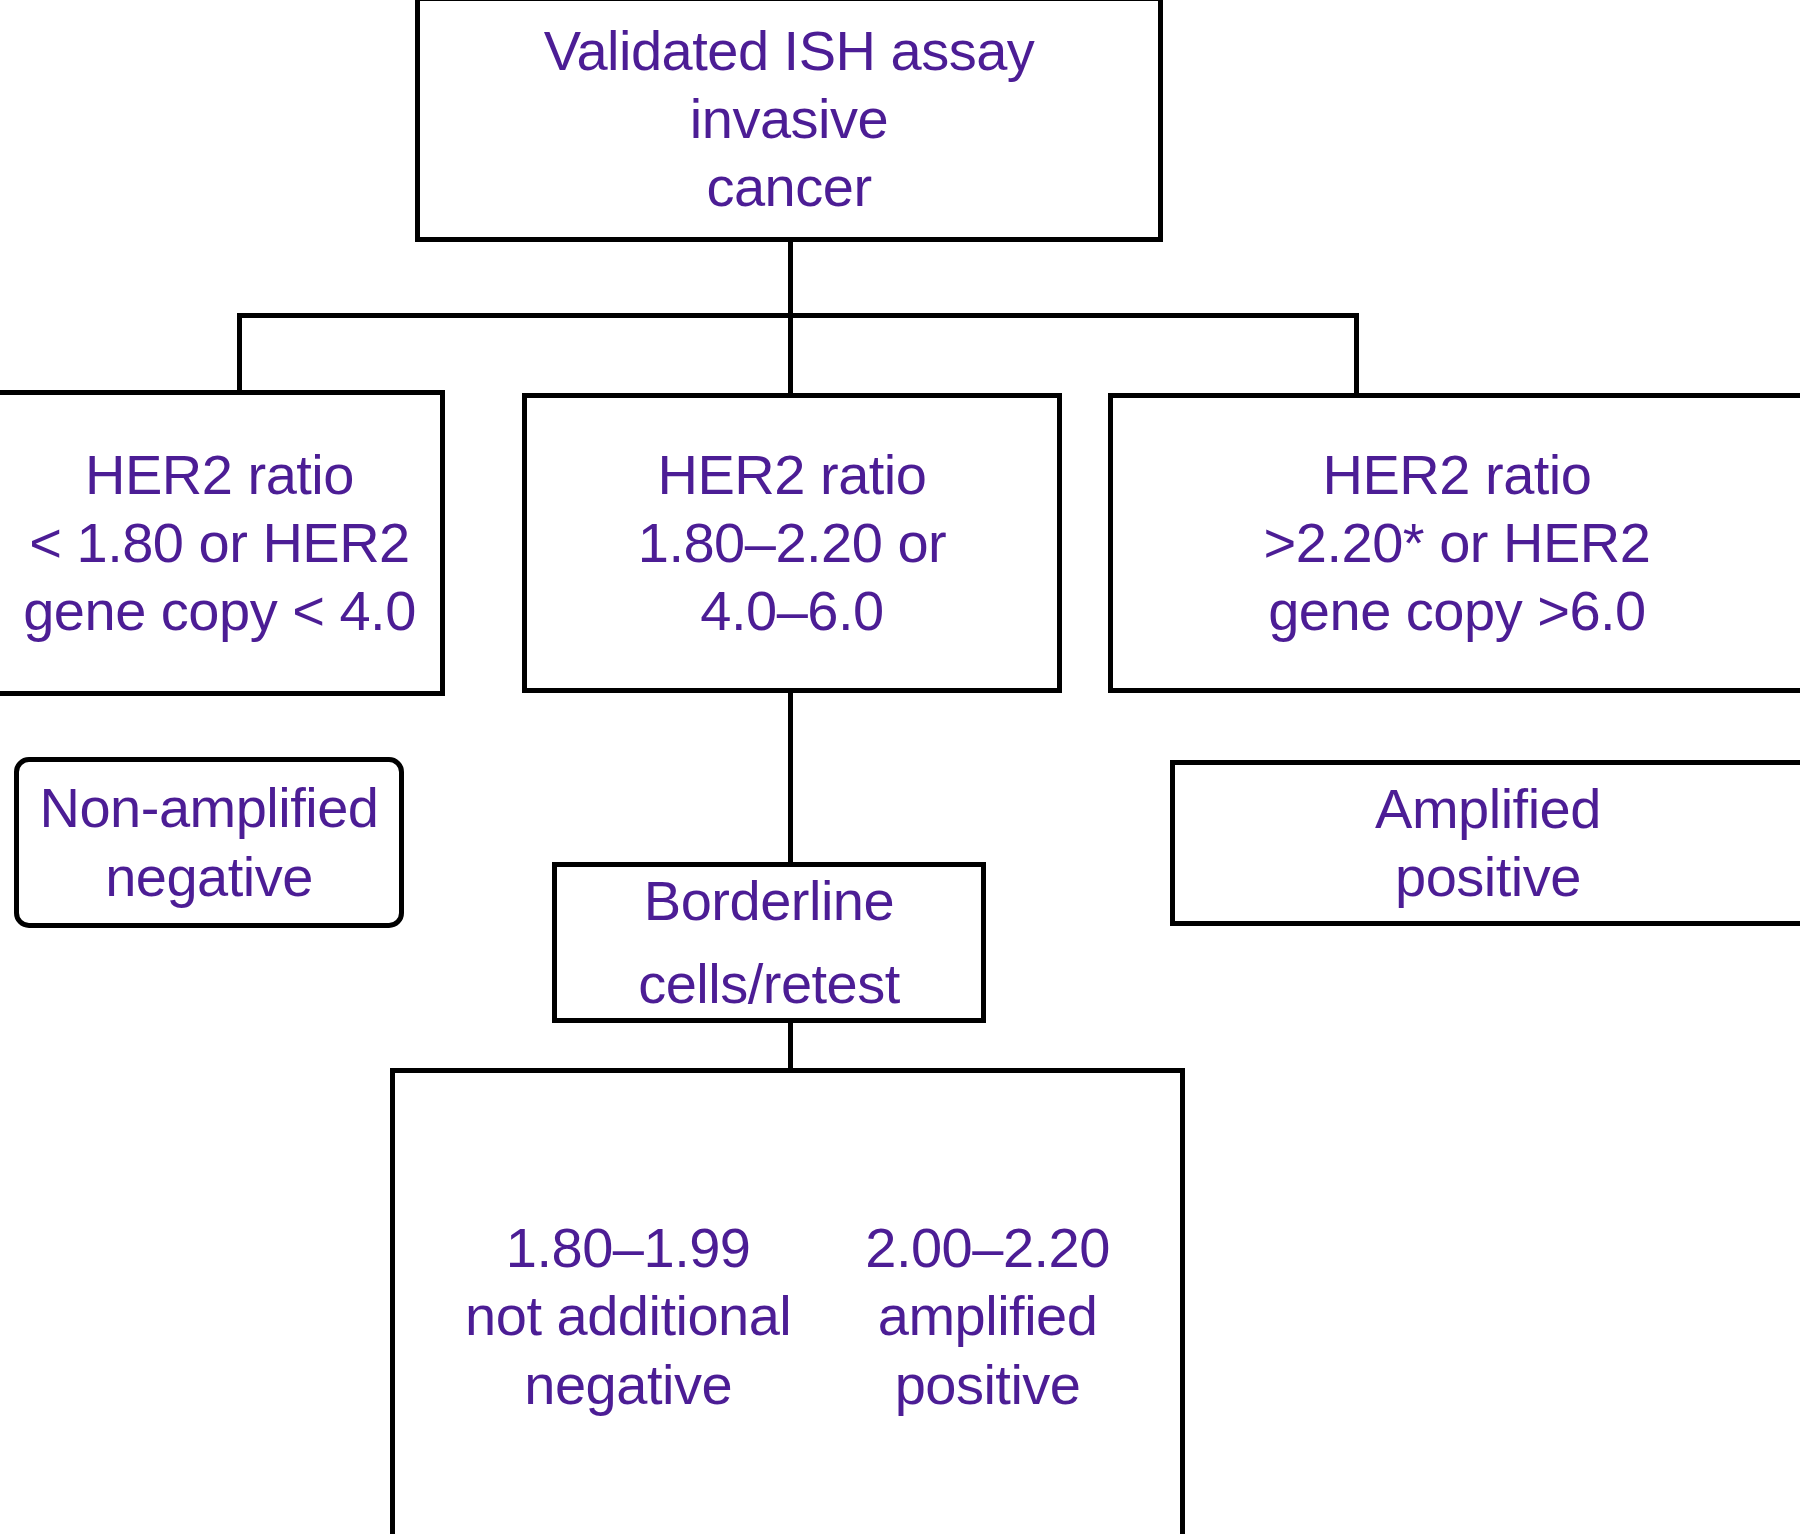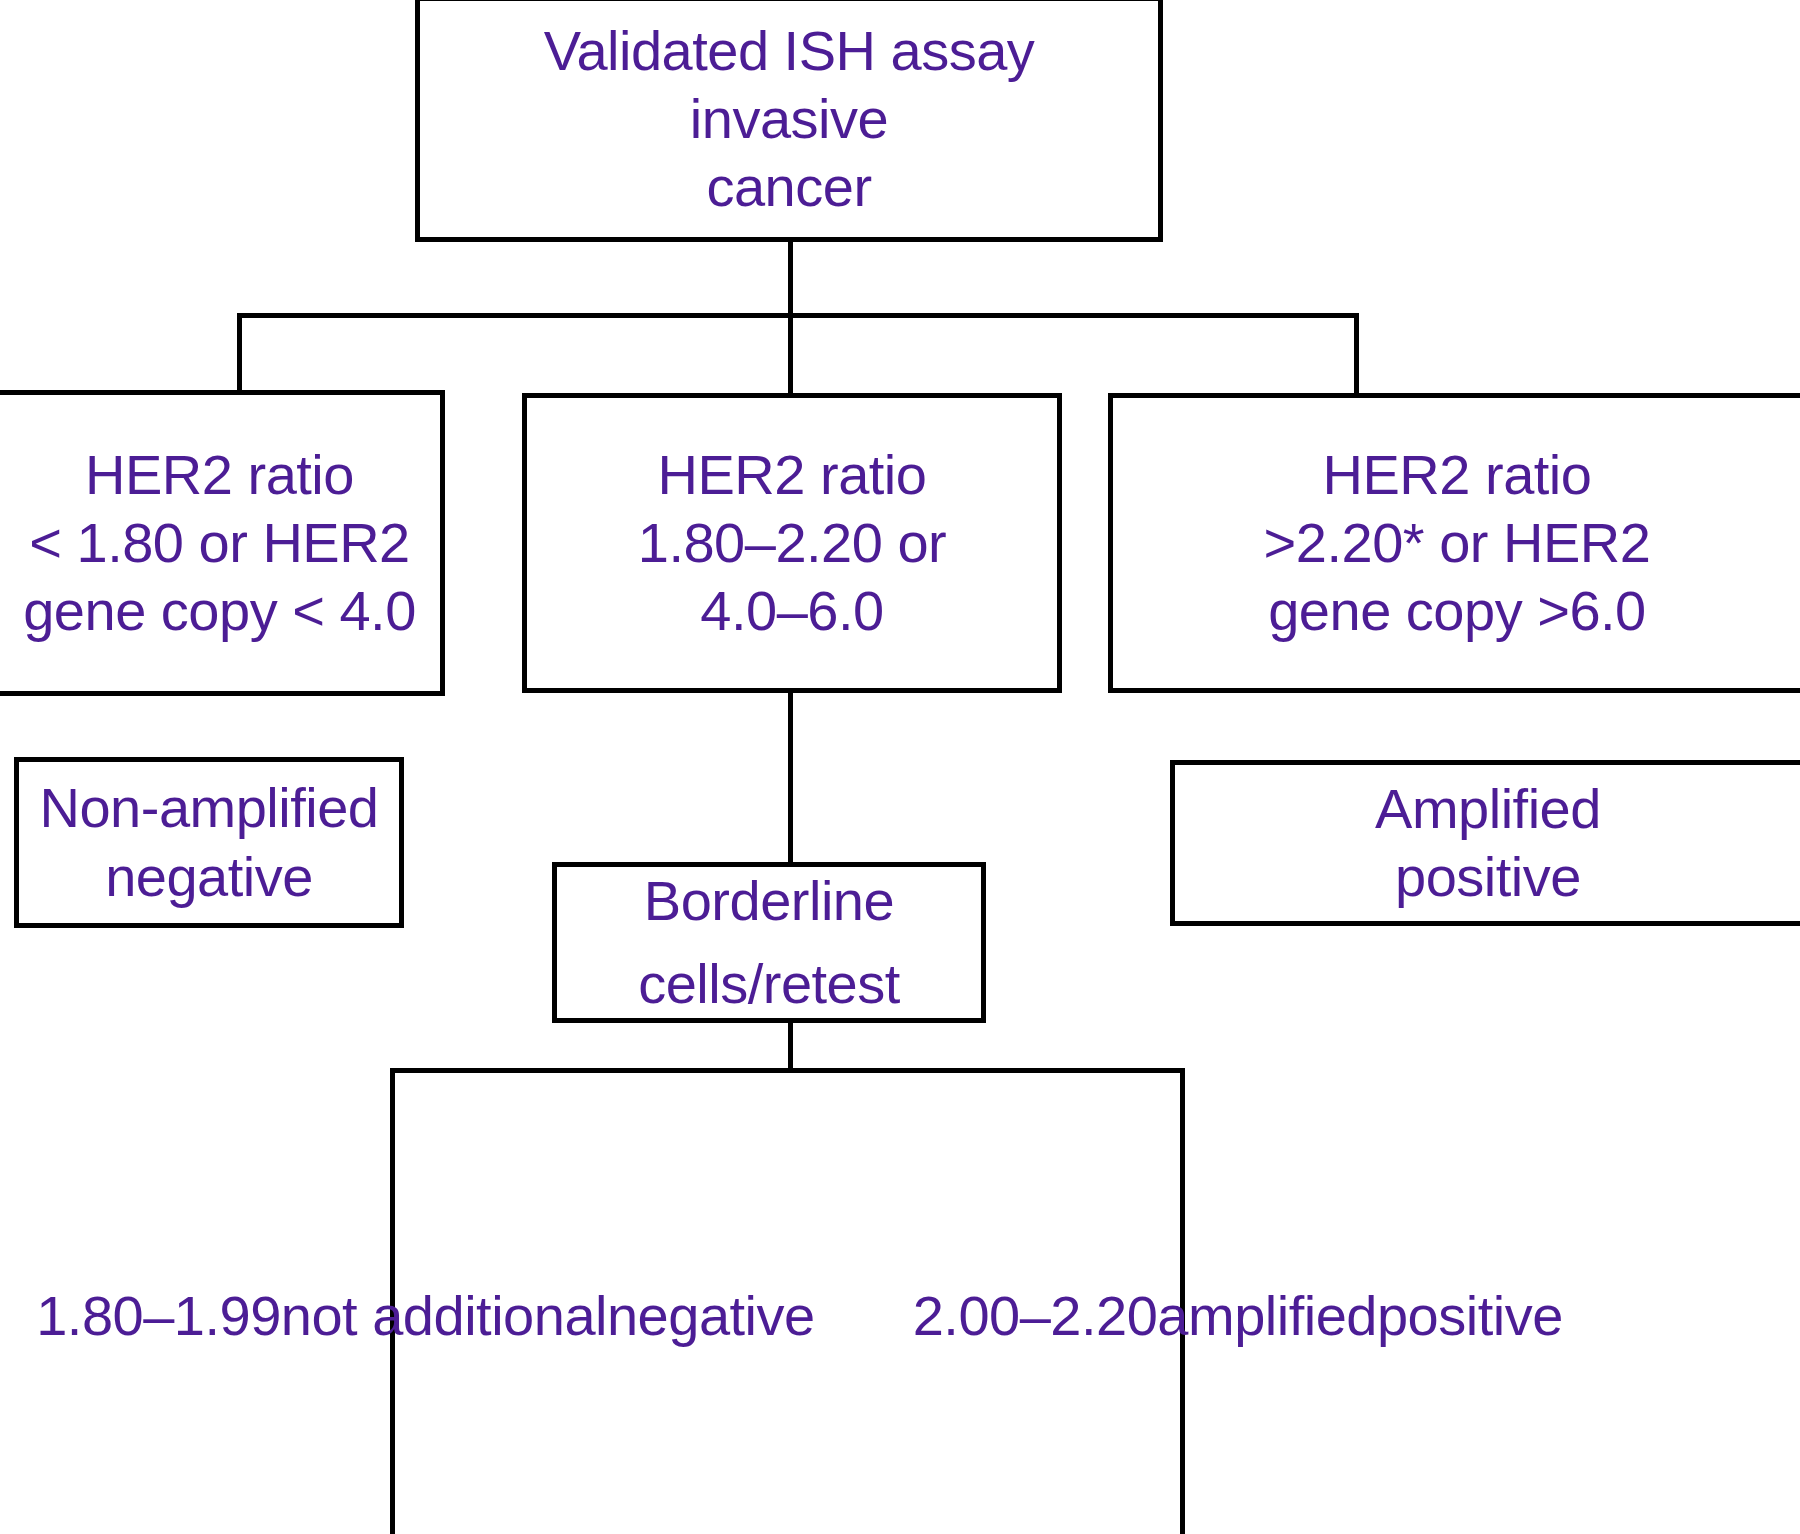--- a/index.html
+++ b/index.html
@@ -49,43 +49,42 @@
 
   
   #box-root      { left: 415px;  top: -4px;   width: 748px;  height: 246px; }
 
   
   #box-low       { left: -6px;   top: 390px;  width: 451px;  height: 306px; }
   #box-border    { left: 522px;  top: 393px;  width: 540px;  height: 300px; }
   #box-high      { left: 1108px; top: 393px;  width: 698px;  height: 300px; }
 
   
-  #box-neg       { left: 14px;   top: 757px;  width: 390px;  height: 171px; }
+  #box-neg       { left: 14px;   top: 757px;  width: 390px;  height: 171px; border-radius: 15px; }
   #box-recount   { left: 552px;  top: 862px;  width: 434px;  height: 161px; }
   #box-pos       { left: 1170px; top: 760px;  width: 636px;  height: 166px; }
 
   
   #box-final     { left: 390px;  top: 1068px; width: 795px;  height: 475px; }
 
   
   #box-final .cols {
     display: flex;
     flex-direction: row;
     align-items: flex-start;
     justify-content: center;
     gap: 74px;
     width: 100%;
     padding-top: 22px;
   }
   #box-final .col {
     display: flex;
-    flex-direction: row;
+    flex-direction: column;
     align-items: center;
     text-align: center;
-    margin-left: 24px;
   }
 
   
   #c-root-stem   { left: 788px;  top: 240px;  width: 5px;  height: 75px; }
   #c-bus         { left: 237px;  top: 313px;  width: 1122px; height: 5px; }
   #c-drop-left   { left: 237px;  top: 313px;  width: 5px;  height: 79px; }
   #c-drop-mid    { left: 788px;  top: 313px;  width: 5px;  height: 82px; }
   #c-drop-right  { left: 1354px; top: 313px;  width: 5px;  height: 82px; }
 
   #c-mid-to-recount { left: 788px; top: 691px;  width: 5px; height: 173px; }

